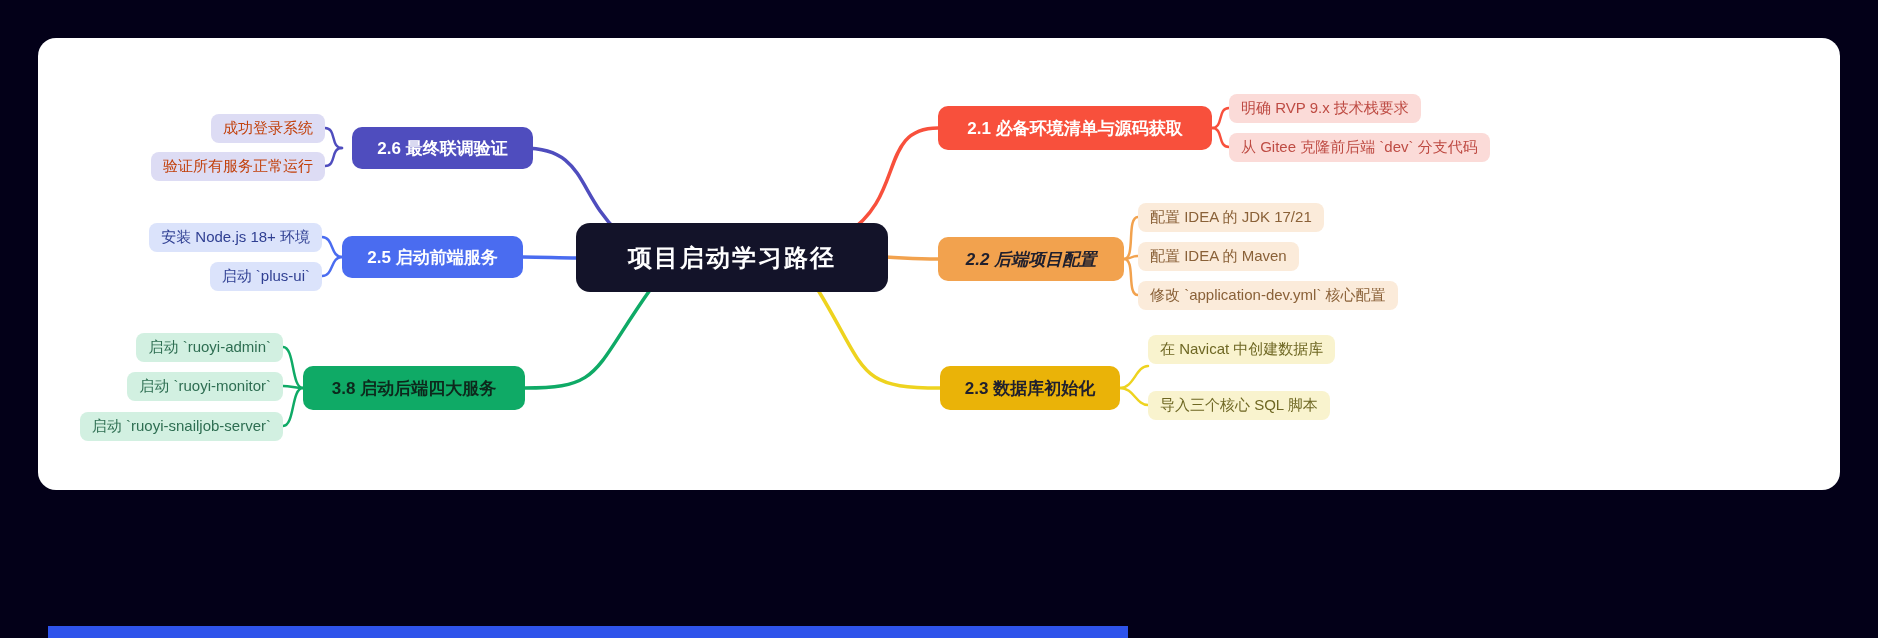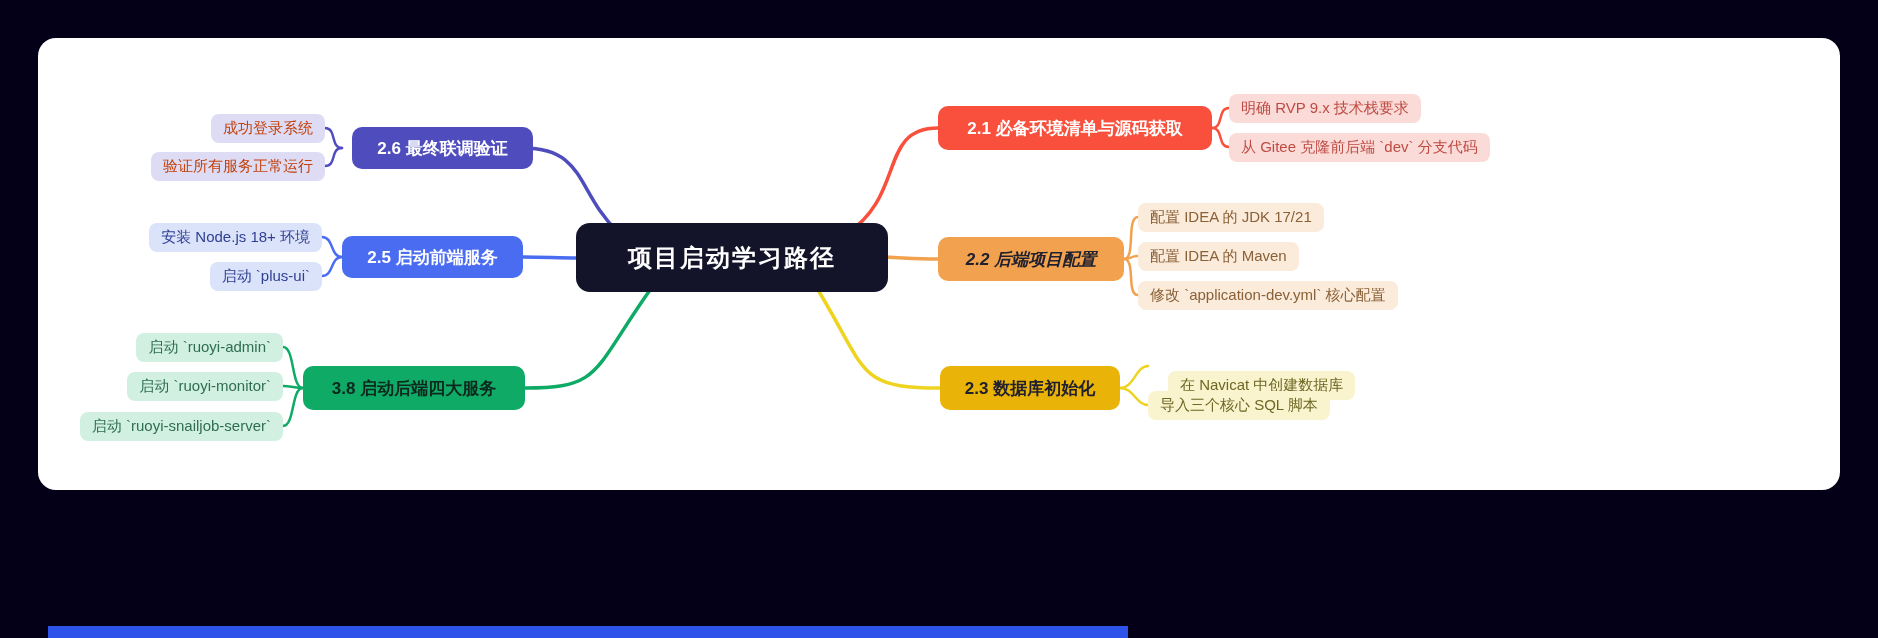--- a/index.html
+++ b/index.html
@@ -31,21 +31,21 @@
   .b6 { left:342px; top:127px; width:181px; height:42px; background:#4F4DBE; color:#ffffff;margin-left:10px; }
   .child { font-size:15px; height:29px; padding:0 12px; border-radius:8px; }
   .c-r1 { background:#FBDBD8; color:#BE4B43; }
   .c-r2 { background:#FBEBDA; color:#8A6138; }
   .c-r3 { background:#F9F3CE; color:#6E6723; }
   .c-l4 { background:#D2F0E1; color:#2E6E52; }
   .c-l5 { background:#DBE3FB; color:#2F3F92; }
   .c-l6 { background:#DDDCF4; color:#c2410c; }
   .c-r1-1{left:1229px;top:94px;}  .c-r1-2{left:1229px;top:133px;}
   .c-r2-1{left:1138px;top:203px;} .c-r2-2{left:1138px;top:242px;} .c-r2-3{left:1138px;top:281px;}
-  .c-r3-1{left:1148px;top:371px;margin-left:20px;} .c-r3-2{left:1148px;top:391px;}
+  .c-r3-1{left:1148px;top:335px;} .c-r3-2{left:1148px;top:391px;}
   .c-l6-1{right:1553px;top:114px;} .c-l6-2{right:1553px;top:152px;}
   .c-l5-1{right:1556px;top:223px;} .c-l5-2{right:1556px;top:262px;}
   .c-l4-1{right:1595px;top:333px;} .c-l4-2{right:1595px;top:372px;} .c-l4-3{right:1595px;top:412px;}
   .bottom-bar {
     position:absolute; left:48px; top:626px; width:1080px; height:12px;
     background:#2E53EB;
   }
 </style>
 </head>
 <body>

